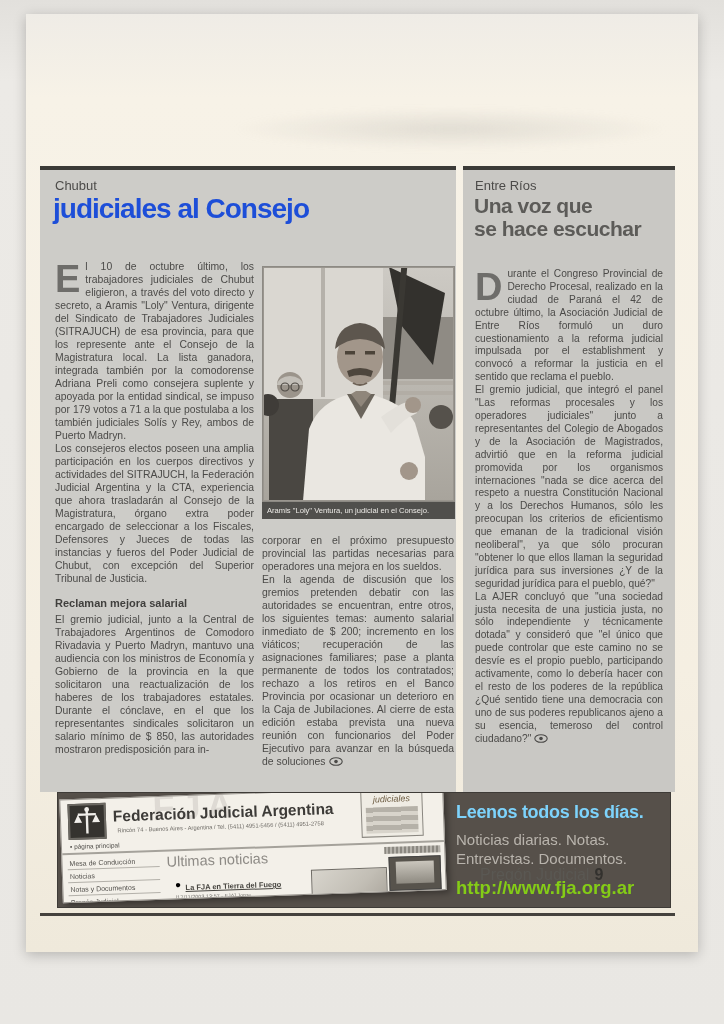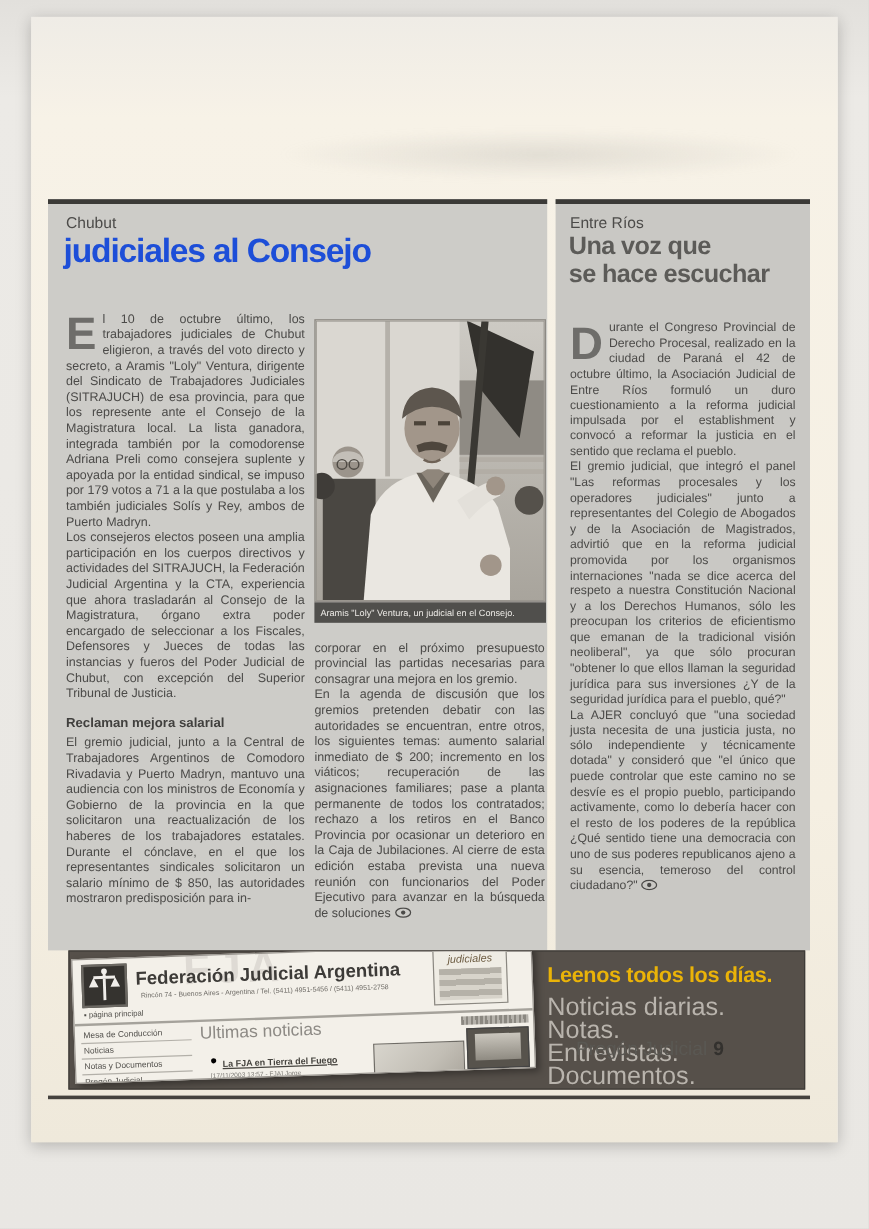--- a/index.html
+++ b/index.html
@@ -66,22 +66,22 @@
     border:1px solid #8a8780;box-sizing:border-box;}
   .cover1-title{font-style:italic;font-size:9px;color:#6d5c42;text-align:center;margin-top:2px;}
   .cover1 .bars{margin:3px 4px 0;height:26px;
     background:repeating-linear-gradient(180deg,#b5b1a8 0 5px,#d8d4cb 5px 9px);}
   .side-band{position:absolute;left:322px;top:58px;width:56px;height:7px;
     background:repeating-linear-gradient(90deg,#8b8881 0 2px,#b5b2ab 2px 4px);}
   .cover2{position:absolute;left:326px;top:68px;width:50px;height:32px;background:#57534c;
     border:1px solid #444;}
   .cover2 .inner{margin:4px 6px;height:22px;background:linear-gradient(180deg,#cac6bd,#8f8b82);}
   .ad-text{position:absolute;left:398px;top:9px;width:212px;}
-  .ad-slogan{font-size:18px;font-weight:700;color:#eab308;letter-spacing:-0.3px;white-space:nowrap;}
-  .ad-sub{font-size:21px;color:#b9b4ad;line-height:19px;margin-top:7px;}
+  .ad-slogan{font-size:18px;font-weight:700;color:#7dd3fc;letter-spacing:-0.3px;white-space:nowrap;}
+  .ad-sub{font-size:15px;color:#b9b4ad;line-height:19px;margin-top:7px;}
   .ad-url{font-size:18.5px;font-weight:700;color:#84cc16;margin-top:9px;white-space:nowrap;}
   
   .footer-rule{position:absolute;left:40px;top:913px;width:635px;height:3px;background:#45423e;}
   .footer-text{position:absolute;left:480px;top:866px;font-size:16px;color:#5a5853;}
   .footer-text b{color:#33312e;margin-left:5px;}
 </style>
 </head>
 <body>
 
 <div class="canvas">
@@ -137,21 +137,21 @@
         <path d="M90,116 Q97,120 104,116" stroke="#6e6256" stroke-width="2" fill="none"></path>
         <path d="M118,150 Q134,138 146,134 L154,146 Q140,152 128,166 Z" fill="#e3e0da"></path>
         <circle cx="150" cy="138" r="8" fill="#a2968a"></circle>
         <circle cx="146" cy="204" r="9" fill="#a2968a"></circle>
         <rect x="0" y="0" width="191" height="234" fill="none" stroke="#9a968f" stroke-width="2"></rect>
       </svg>
     </div>
     <div class="photo-caption">Aramis "Loly" Ventura, un judicial en el Consejo.</div>
 
     <div class="col2 body">
-      <p>corporar en el próximo presupuesto provincial las partidas necesarias para consagrar una mejora en los gremio.</p>
+      <p>corporar en el próximo presupuesto provincial las partidas necesarias para operadores una mejora en los sueldos.</p>
       <p><span>En la agenda de discusión que los gremios pretenden debatir con las autoridades se encuentran, entre otros, los siguientes temas: aumento salarial inmediato de $ 200; incremento en los viáticos; recuperación de las asignaciones familiares; pase a planta permanente de todos los contratados; rechazo a los retiros en el Banco Provincia por ocasionar un deterioro en la Caja de Jubilaciones. Al cierre de esta edición estaba prevista una nueva reunión con funcionarios del Poder Ejecutivo para avanzar en la búsqueda de soluciones</span><svg class="endmark" width="14" height="9" viewBox="0 0 14 9">
             <ellipse cx="7" cy="4.5" rx="6.2" ry="3.8" fill="none" stroke="#4b4a48" stroke-width="1.1"></ellipse>
             <circle cx="7" cy="4.5" r="1.8" fill="#4b4a48"></circle>
           </svg></p>
     </div>
   </div>
 
   <div class="panel panel-right">
     <div class="kicker">Entre Ríos</div>
     <div class="headline-right">

